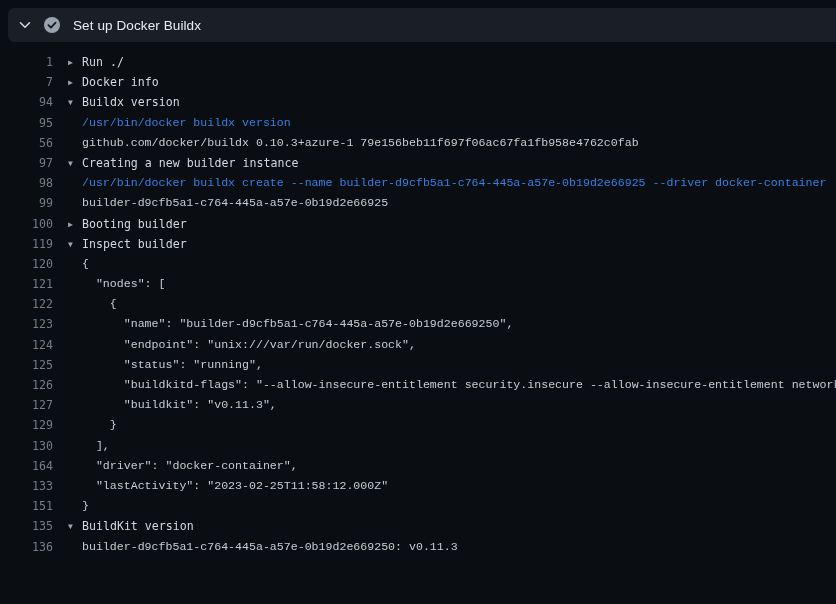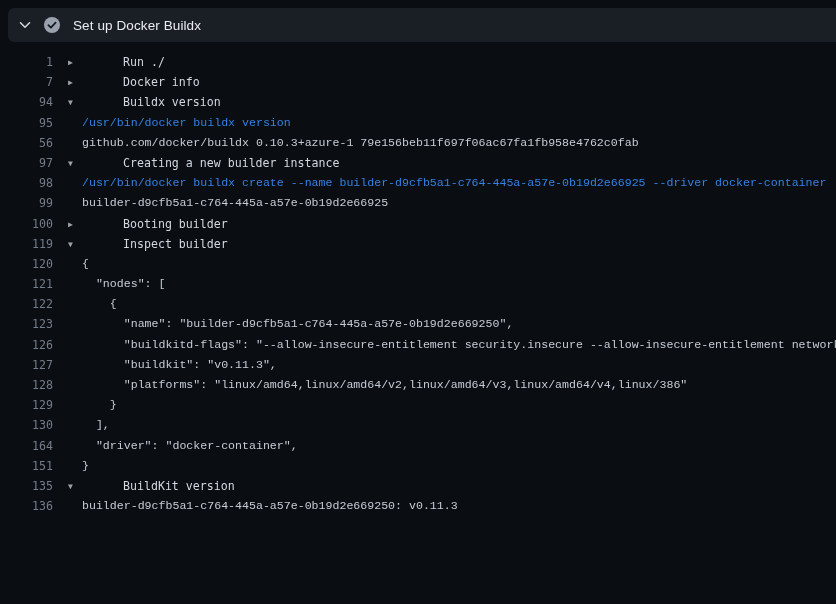--- a/index.html
+++ b/index.html
@@ -14,21 +14,21 @@
   .step-title{font-family:"Liberation Sans","DejaVu Sans",sans-serif;font-size:13.5px;
               font-weight:500;color:#e9edf2;letter-spacing:.1px;}
   
   .log{position:absolute;top:52px;left:0;right:0;}
   .row{display:flex;height:20.2px;line-height:20.2px;font-size:11.6px;white-space:pre;}
   .num{width:53px;flex:0 0 auto;text-align:right;color:#747d8a;cursor:pointer;
        -webkit-user-select:none;user-select:none;}
   .gutter{width:29px;flex:0 0 auto;box-sizing:border-box;padding-left:15px;color:#9aa1ab;}
   .arrow{font-size:8px;display:inline-block;vertical-align:1px;}
   .text{flex:1 1 auto;overflow:hidden;}
-  .t-group{color:#d2d8de;cursor:pointer;margin-left:41px;}
+  .t-group{color:#d2d8de;cursor:pointer;}
   .t-cmd{color:#3581e3;font-family:Liberation Mono, monospace;}
   .t-out{color:#c6ccd4;font-family:Liberation Mono, monospace;}
 </style>
 </head>
 <body>
 
 <div class="viewport">
 
   <div class="step-header">
     <svg class="chev" viewBox="0 0 14 14">
@@ -49,24 +49,26 @@
       <div class="row"><span class="num">56</span><span class="gutter"></span><span class="text t-out">github.com/docker/buildx 0.10.3+azure-1 79e156beb11f697f06ac67fa1fb958e4762c0fab</span></div>
       <div class="row"><span class="num">97</span><span class="gutter"><span class="arrow">▼</span></span><span class="text t-group">Creating a new builder instance</span></div>
       <div class="row"><span class="num">98</span><span class="gutter"></span><span class="text t-cmd">/usr/bin/docker buildx create --name builder-d9cfb5a1-c764-445a-a57e-0b19d2e66925 --driver docker-container</span></div>
       <div class="row"><span class="num">99</span><span class="gutter"></span><span class="text t-out">builder-d9cfb5a1-c764-445a-a57e-0b19d2e66925</span></div>
       <div class="row"><span class="num">100</span><span class="gutter"><span class="arrow">▶</span></span><span class="text t-group">Booting builder</span></div>
       <div class="row"><span class="num">119</span><span class="gutter"><span class="arrow">▼</span></span><span class="text t-group">Inspect builder</span></div>
       <div class="row"><span class="num">120</span><span class="gutter"></span><span class="text t-out">{</span></div>
       <div class="row"><span class="num">121</span><span class="gutter"></span><span class="text t-out">  "nodes": [</span></div>
       <div class="row"><span class="num">122</span><span class="gutter"></span><span class="text t-out">    {</span></div>
       <div class="row"><span class="num">123</span><span class="gutter"></span><span class="text t-out">      "name": "builder-d9cfb5a1-c764-445a-a57e-0b19d2e669250",</span></div>
+      <div class="row"><span class="num">124</span><span class="gutter"></span><span class="text t-out">      "endpoint": "unix:///var/run/docker.sock",</span></div>
+      <div class="row"><span class="num">125</span><span class="gutter"></span><span class="text t-out">      "status": "running",</span></div>
       <div class="row"><span class="num">126</span><span class="gutter"></span><span class="text t-out">      "buildkitd-flags": "--allow-insecure-entitlement security.insecure --allow-insecure-entitlement network</span></div>
       <div class="row"><span class="num">127</span><span class="gutter"></span><span class="text t-out">      "buildkit": "v0.11.3",</span></div>
-      <div class="row"><span class="num">128</span><span class="gutter"></span><span class="text t-out">      "platforms": "linux/amd64,linux/amd64/v2,linux/amd64/v3,linux/amd64/v4,linux/386"</span></div>
       <div class="row"><span class="num">129</span><span class="gutter"></span><span class="text t-out">    }</span></div>
       <div class="row"><span class="num">130</span><span class="gutter"></span><span class="text t-out">  ],</span></div>
       <div class="row"><span class="num">164</span><span class="gutter"></span><span class="text t-out">  "driver": "docker-container",</span></div>
+      <div class="row"><span class="num">133</span><span class="gutter"></span><span class="text t-out">  "lastActivity": "2023-02-25T11:58:12.000Z"</span></div>
       <div class="row"><span class="num">151</span><span class="gutter"></span><span class="text t-out">}</span></div>
       <div class="row"><span class="num">135</span><span class="gutter"><span class="arrow">▼</span></span><span class="text t-group">BuildKit version</span></div>
       <div class="row"><span class="num">136</span><span class="gutter"></span><span class="text t-out">builder-d9cfb5a1-c764-445a-a57e-0b19d2e669250: v0.11.3</span></div>
     </div>
 
 </div>
 
 </body></html>

